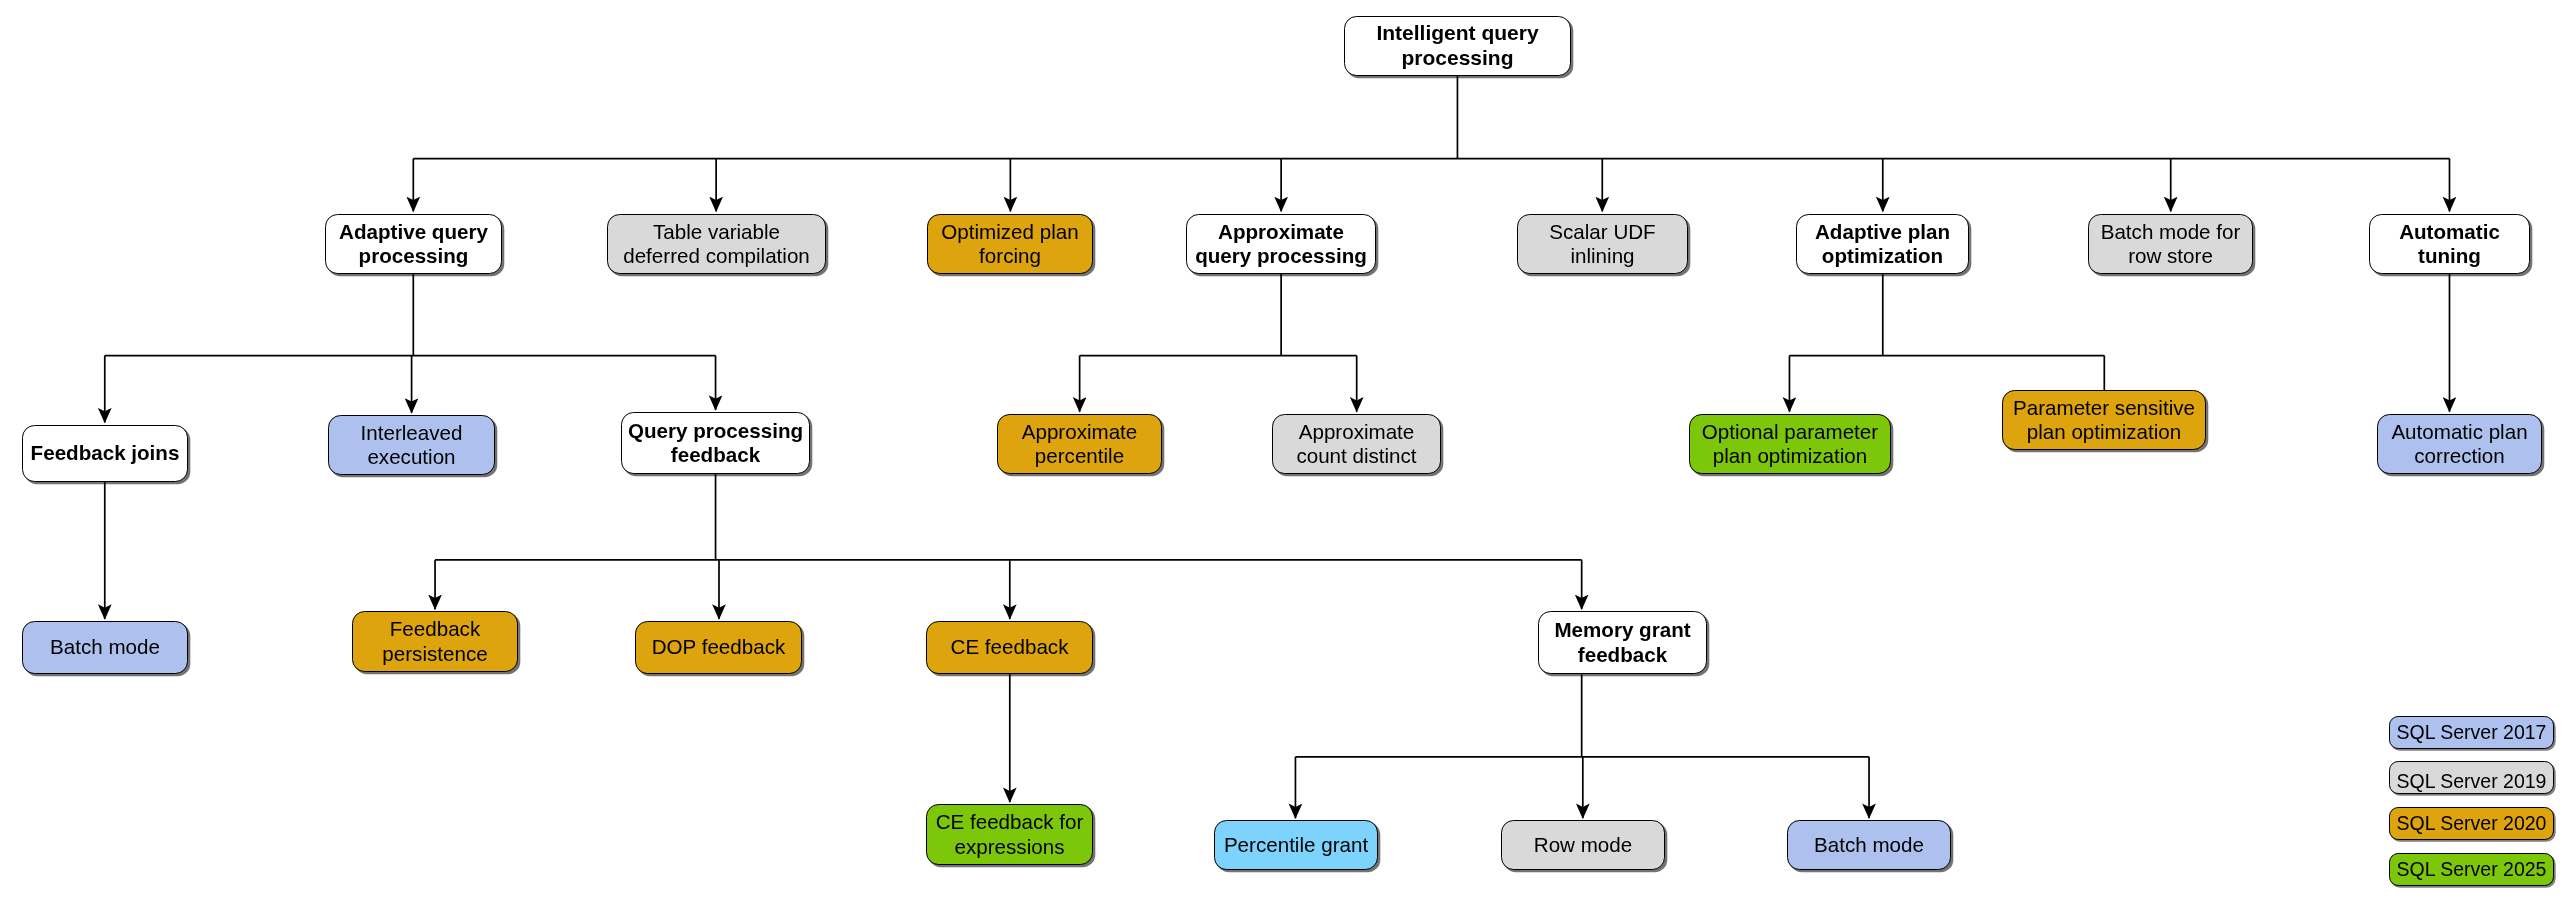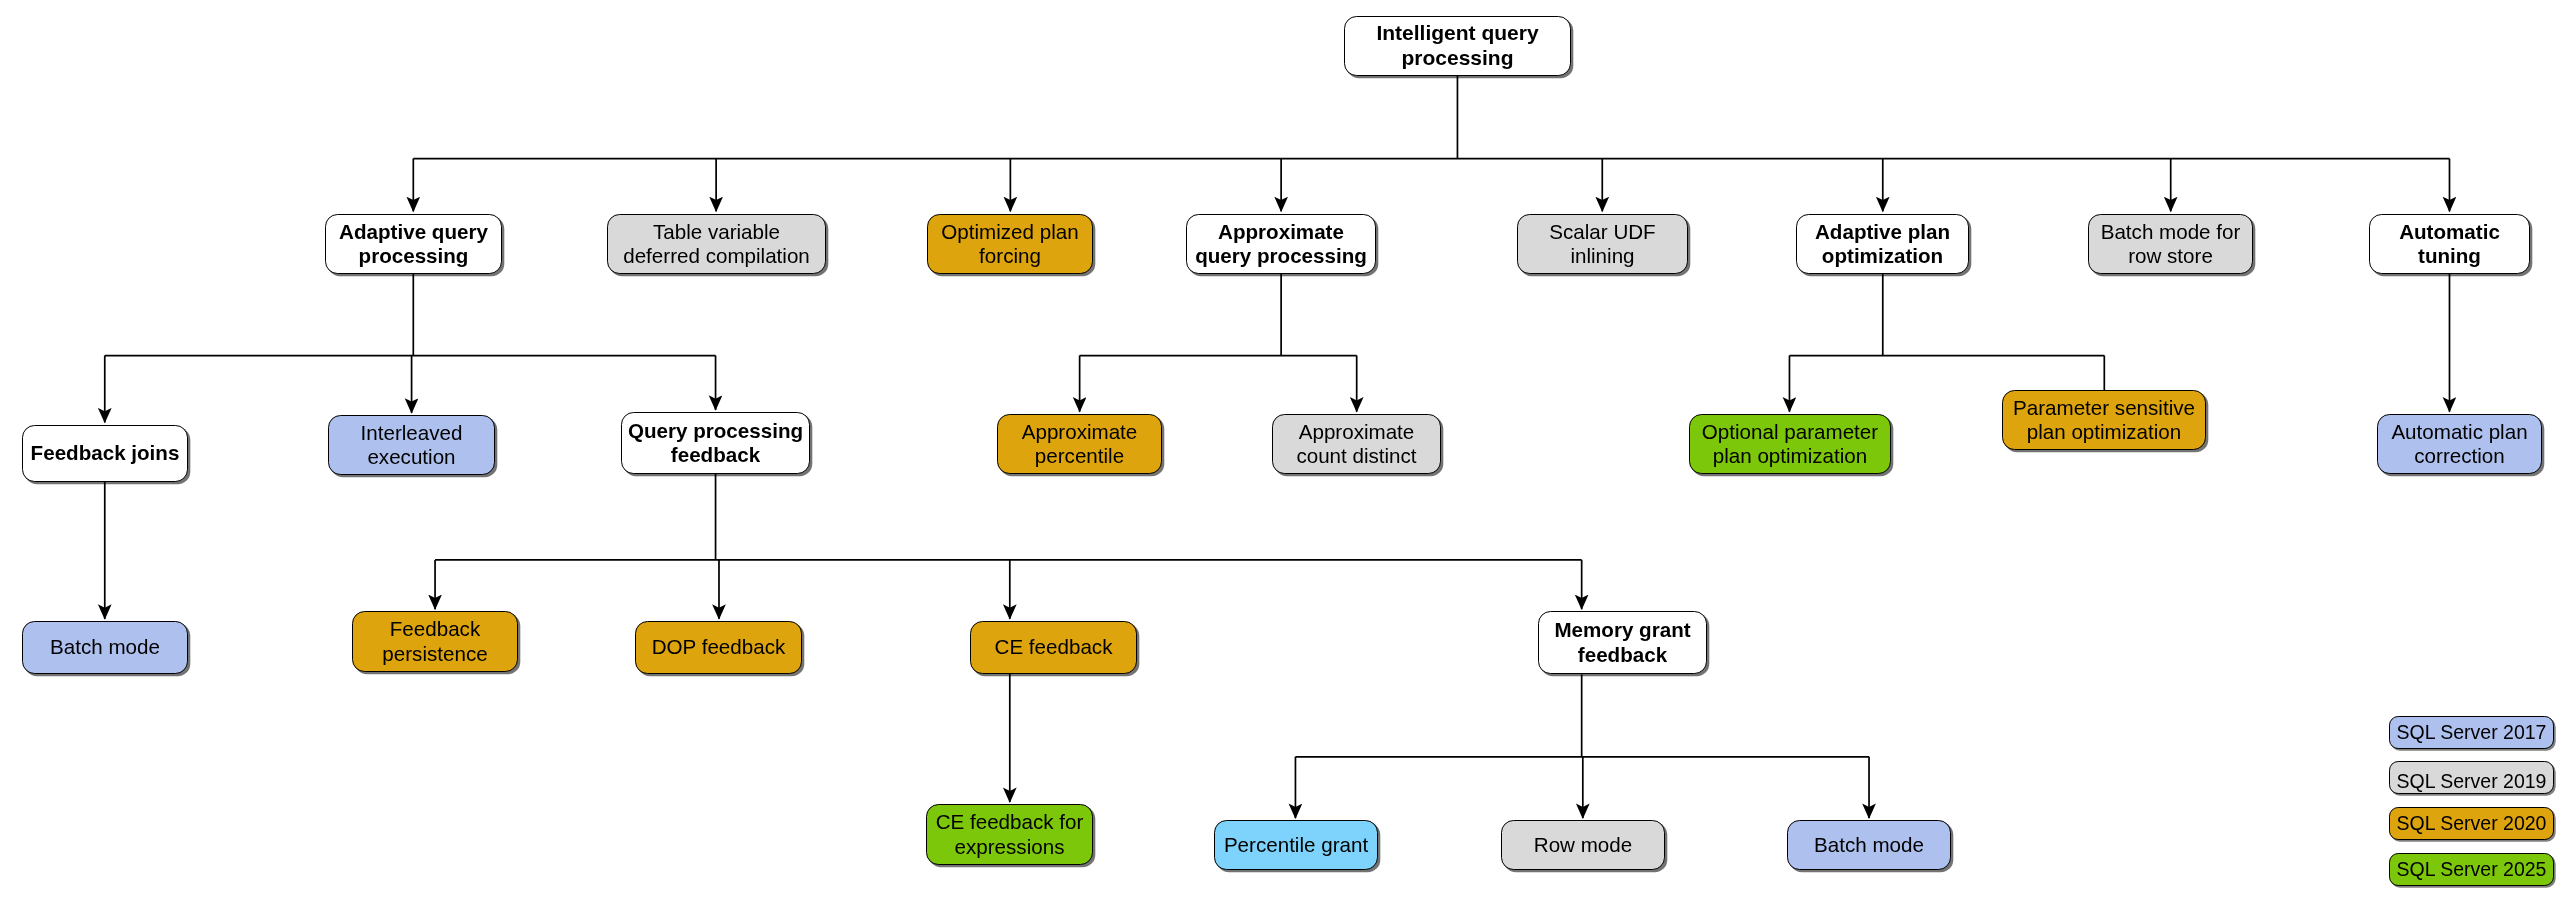--- a/index.html
+++ b/index.html
@@ -187,21 +187,21 @@
       <div class="node" style="left: 22px; top: 621px; width: 166px; height: 53px; background: rgb(174, 192, 238);">
         <span class="label">Batch mode</span>
       </div>
       <div class="node" style="left: 352px; top: 611px; width: 166px; height: 61px; background: rgb(221, 164, 13);">
         <span class="label">Feedback
 persistence</span>
       </div>
       <div class="node" style="left: 635px; top: 621px; width: 167px; height: 53px; background: rgb(221, 164, 13);">
         <span class="label">DOP feedback</span>
       </div>
-      <div class="node" style="left: 926px; top: 621px; width: 167px; height: 53px; background: rgb(221, 164, 13); margin-left: 44px;">
+      <div class="node" style="left: 926px; top: 621px; width: 167px; height: 53px; background: rgb(221, 164, 13);">
         <span class="label">CE feedback</span>
       </div>
       <div class="node bold" style="left: 1493px; top: 611px; width: 169px; height: 63px; background: rgb(255, 255, 255); margin-left: 45px;">
         <span class="label">Memory grant
 feedback</span>
       </div>
       <div class="node" style="left: 926px; top: 804px; width: 167px; height: 61px; background: rgb(124, 199, 9);">
         <span class="label">CE feedback for
 expressions</span>
       </div>

